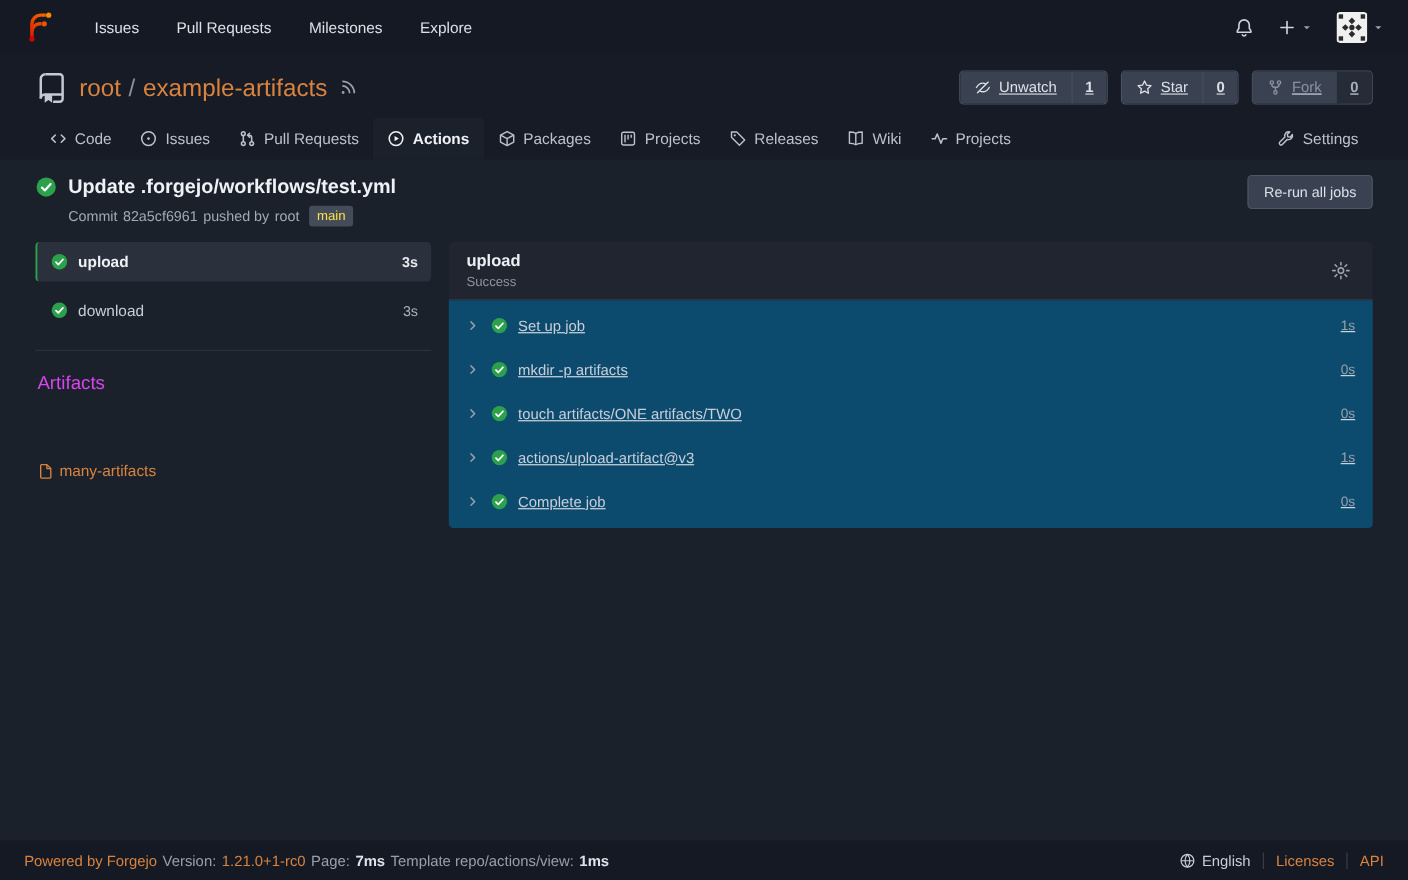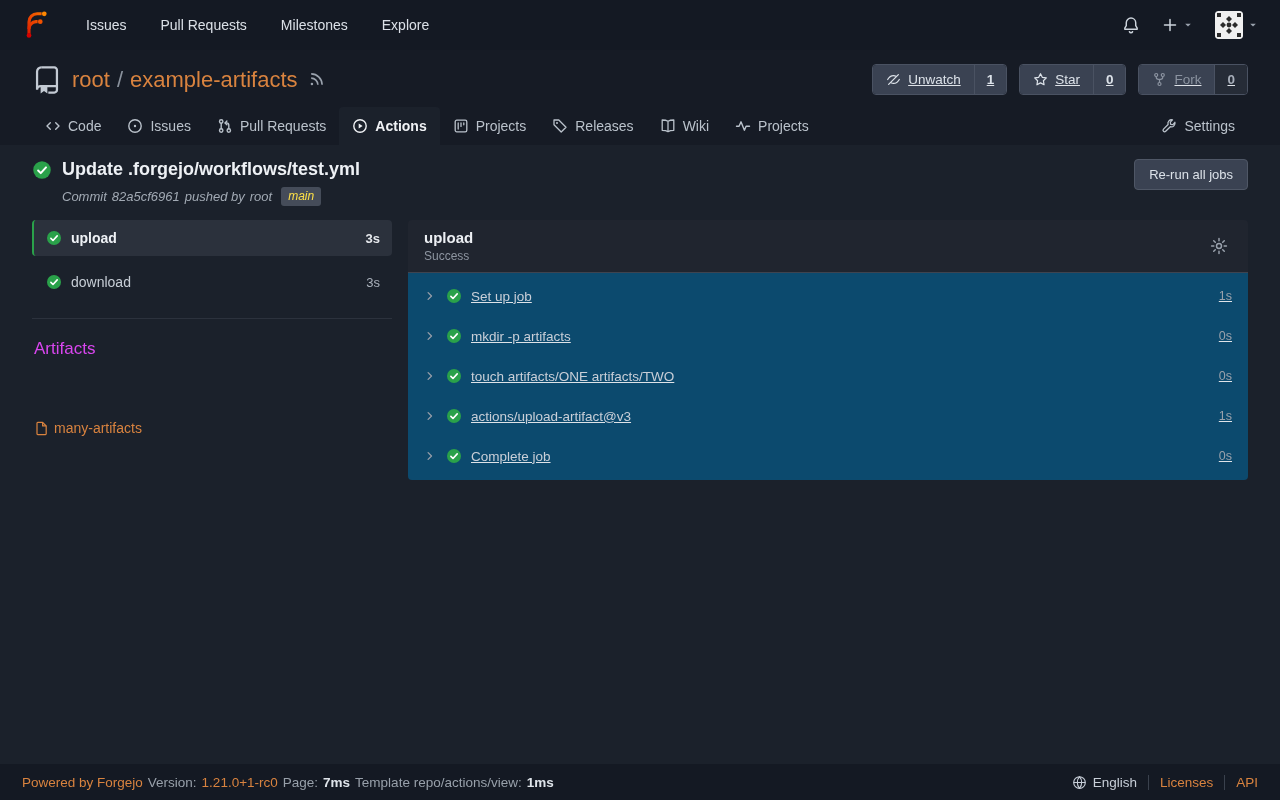--- a/index.html
+++ b/index.html
@@ -59,21 +59,21 @@
   .tab.active { background: #1b212b; color: #f0f2f5; font-weight: bold; }
   .tab-spacer { flex: 1; }
 
   
   .content { flex: 1; padding: 14px 32px 0 32px; overflow: hidden; }
   .run-header { display: flex; align-items: flex-start; }
   .run-title-row { display: flex; align-items: center; gap: 10px; }
   .run-title { font-size: 18px; font-weight: bold; color: #eef1f5; margin: 0; }
   .run-meta {
     margin: 7px 0 0 30px; color: #a2aab4; font-size: 13px;
-    display: flex; align-items: center; gap: 5px; font-style: italic;
+    display: flex; align-items: center; gap: 5px;
   }
   .branch-badge {
     background: #454c59; color: #fde047; font-size: 12px;
     padding: 2px 7px 3px; border-radius: 3px; margin-left: 4px;
   }
   .rerun-btn {
     margin-left: auto; background: #3a4252; color: #dce2e9;
     border: 1px solid #4f5766; border-radius: 4px;
     font-size: 13px; padding: 7px 14px; cursor: pointer;
     font-family: inherit;
@@ -290,20 +290,29 @@
         <span class="t-icon">
           <svg width="16" height="16" viewBox="0 0 16 16" fill="none" stroke="currentColor" stroke-width="1.4">
               <circle cx="8" cy="8" r="6.2"></circle>
               <path d="M6.7 5.6v4.8L10.6 8z" fill="currentColor" stroke="none"></path>
             </svg>
         </span>
           <span>Actions</span>
       </a>
       <a class="tab">
         <span class="t-icon">
+          <svg width="16" height="16" viewBox="0 0 16 16" fill="none" stroke="currentColor" stroke-width="1.3" stroke-linejoin="round">
+              <path d="M8 1.6 14 4.8v6.4L8 14.4 2 11.2V4.8z"></path>
+              <path d="M2 4.8 8 8l6-3.2M8 8v6.4"></path>
+            </svg>
+        </span>
+          <span>Packages</span>
+      </a>
+      <a class="tab">
+        <span class="t-icon">
           <svg width="16" height="16" viewBox="0 0 16 16" fill="none" stroke="currentColor" stroke-width="1.3">
               <rect x="2.2" y="2.2" width="11.6" height="11.6" rx="1.6"></rect>
               <path d="M5.2 5v6M8 5v3.4M10.8 5v1.8" stroke-linecap="round"></path>
             </svg>
         </span>
           <span>Projects</span>
       </a>
       <a class="tab">
         <span class="t-icon">
           <svg width="16" height="16" viewBox="0 0 16 16" fill="none" stroke="currentColor" stroke-width="1.3" stroke-linejoin="round">

